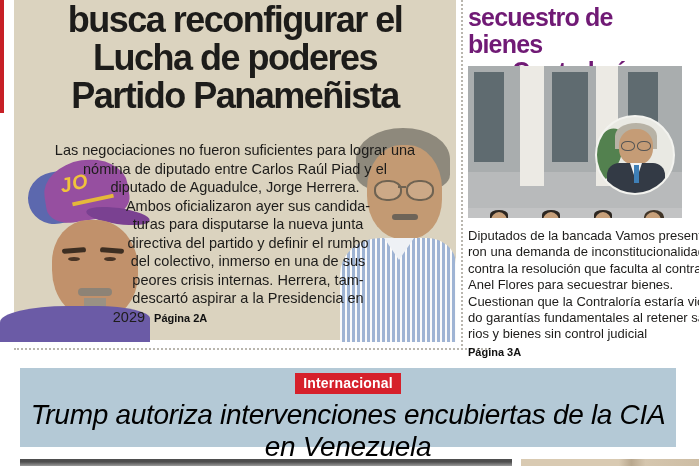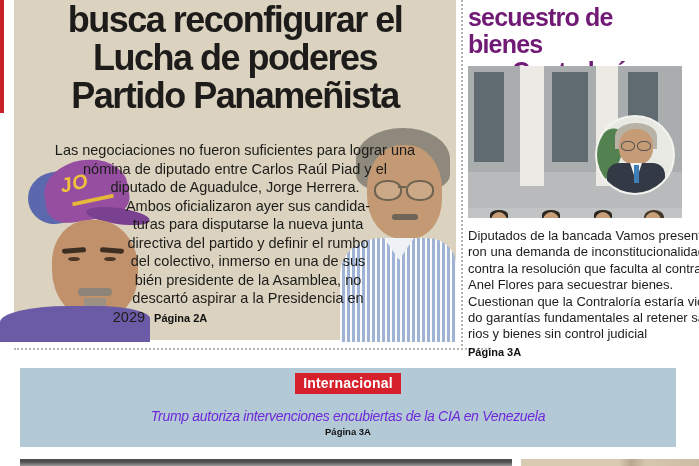--- a/index.html
+++ b/index.html
@@ -92,21 +92,21 @@
   .ic-tie{position:absolute;left:37px;top:48px;width:5px;height:18px;background:#3f7fb6;}
   .right-body{position:absolute;left:468px;top:228px;width:226px;color:#1d1c1a;
       font-size:13px;line-height:16.4px;}
   .right-body .ln{height:16.4px;white-space:nowrap;}
   .right-body .pageref{margin-top:1px;}
 
   
   .intl-band{position:absolute;left:20px;top:368px;width:656px;height:79px;background:#b4c9d6;text-align:center;}
   .intl-badge{display:inline-block;margin-top:5px;background:#d6202b;color:#ffffff;
       font-weight:bold;font-size:14px;padding:2px 8px 3px 8px;letter-spacing:0.2px;}
-  .intl-headline{margin-top:14px;font-style:italic;font-size:14px;color:#6d28d9;letter-spacing:-0.3px;}
+  .intl-headline{margin-top:5px;font-style:italic;font-size:28px;color:#000000;letter-spacing:-0.3px;}
   .intl-pageref{margin-top:2px;font-weight:bold;font-size:9.5px;color:#111;}
 
   
   .fold-gray{position:absolute;left:20px;top:459px;width:492px;height:7px;
       background:linear-gradient(180deg,#4e4e4e 0 40%,#9a9a9a 100%);}
   .fold-tan{position:absolute;left:521px;top:459px;width:178px;height:7px;
       background:linear-gradient(90deg,#d9cab2 0 55%,#b9a88e 62%,#d5c6ae 70%,#cdbda4 100%);}
 </style>
 </head>
 <body>
@@ -123,21 +123,21 @@
   </div>
 
   <div class="lead-body">
     <div class="ln">Las negociaciones no fueron suficientes para lograr una</div>
     <div class="ln">nómina de diputado entre Carlos Raúl Piad y el</div>
     <div class="ln">diputado de Aguadulce, Jorge Herrera.</div>
     <div class="ln narrow">Ambos oficializaron ayer sus candida-</div>
     <div class="ln narrow">turas para disputarse la nueva junta</div>
     <div class="ln narrow">directiva del partido y definir el rumbo</div>
     <div class="ln narrow">del colectivo, inmerso en una de sus</div>
-    <div class="ln narrow">bién presidente de la Asamblea, no</div>
+    <div class="ln narrow">peores crisis internas. Herrera, tam-</div>
     <div class="ln narrow">descartó aspirar a la Presidencia en</div>
     <div class="ln lead-last">
       <span>2029</span>
       <span class="pageref">Página 2A</span>
     </div>
   </div>
 
   <div class="left-man">
     <div class="lm-mesh"></div>
     <div class="lm-crown"></div>

